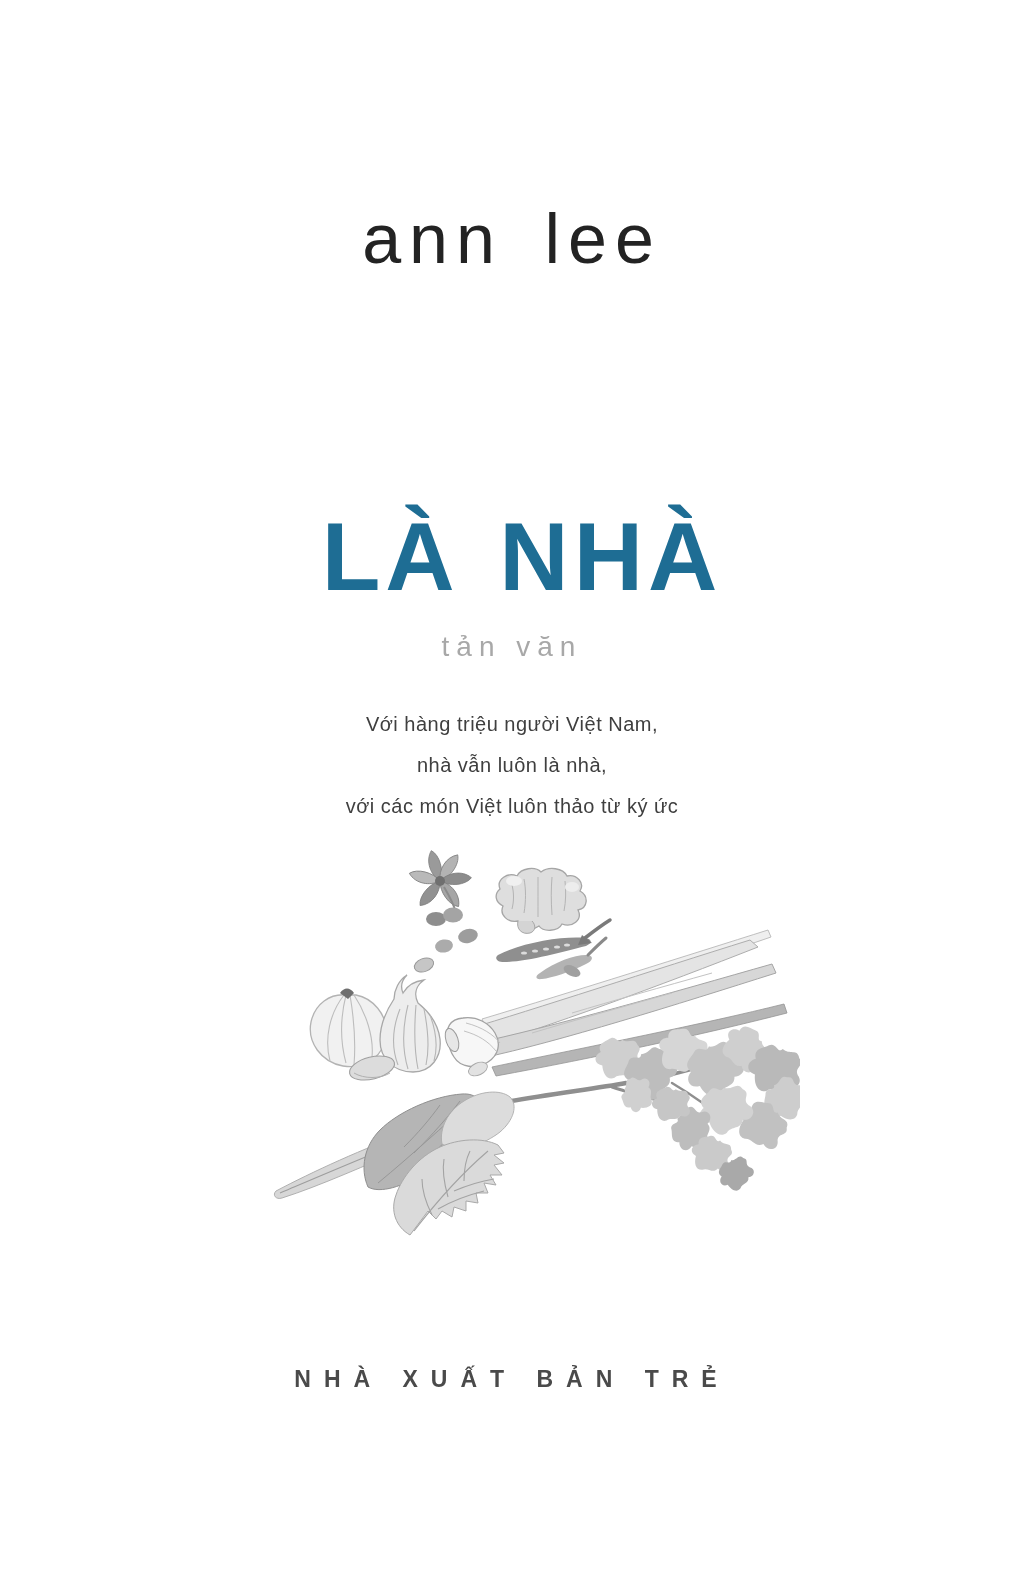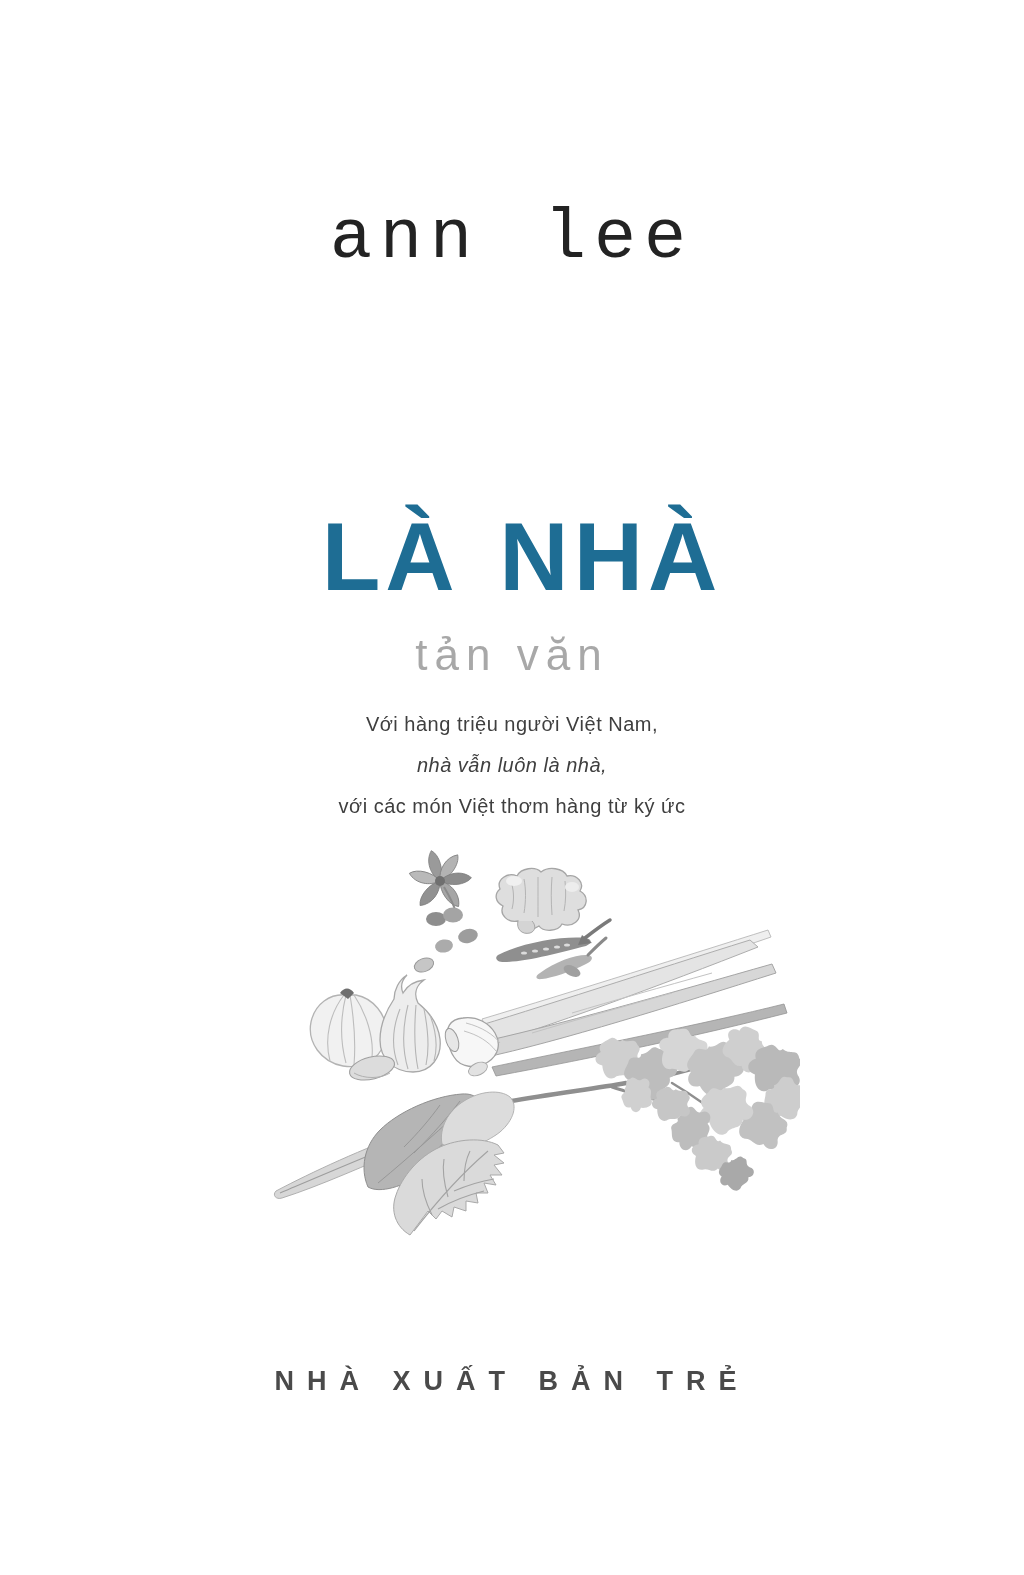--- a/index.html
+++ b/index.html
@@ -13,62 +13,62 @@
   }
   * { margin:0; padding:0; box-sizing:border-box; }
   html,body { background:#fff; }
   .page {
     position:relative; width:1024px; height:1575px; margin:0 auto;
     background:var(--page-bg); overflow:hidden;
     font-family:"Liberation Sans", sans-serif;
   }
   .txt { position:absolute; left:0; width:100%; text-align:center; white-space:nowrap; }
   .author {
-    top:204px; font-family:Liberation Mono, monospace;
+    top:204px; font-family:Liberation Sans, sans-serif;
     font-size:70px; line-height:1; letter-spacing:8px; word-spacing:14px;
     color:var(--author-ink);
   }
   .title-line1 {
     top:372px; font-size:110px; line-height:1; font-weight:700;
     letter-spacing:2px; color:var(--title-primary);
   }
   .title-line2 {
     top:509px; font-size:96px; line-height:1; font-weight:700;
     letter-spacing:5px; word-spacing:8px; color:var(--title-secondary);margin-left:10px;
   }
   .genre {
-    top:633px; font-size:44px; line-height:1; letter-spacing:7px;
+    top:633px; font-size:28px; line-height:1; letter-spacing:7px;
     color:var(--genre-gray);
   }
   .tagline {
     top:704px; font-size:20px; line-height:41px; letter-spacing:0.5px;
     color:var(--tagline-gray);
   }
-  .tagline .italic { font-style:italic; }
+  .tagline .italic { }
   .publisher {
-    top:1368px; font-size:27px; line-height:1; font-weight:700;
+    top:1368px; font-size:23px; line-height:1; font-weight:700;
     letter-spacing:13px; color:var(--publisher-gray);
   }
   .illustration { position:absolute; left:272px; top:843px; width:528px; height:400px; }
 </style>
 </head>
 <body>
 
 <div class="page">
 
   <div class="txt author">ann lee</div>
 
   <div class="txt title-line2">LÀ NHÀ</div>
 
   <div class="txt genre">tản văn</div>
 
   <div class="txt tagline">
     <div class="tagline-line">Với hàng triệu người Việt Nam,</div>
     <div class="tagline-line italic">nhà vẫn luôn là nhà,</div>
-    <div class="tagline-line">với các món Việt thơm hàng từ ký ức</div>
+    <div class="tagline-line">với các món Việt luôn thảo từ ký ức</div>
   </div>
 
   <svg class="illustration" viewBox="0 0 528 400" xmlns="http://www.w3.org/2000/svg" aria-label="Grayscale watercolor of Vietnamese cooking ingredients">
     <defs>
       <path id="anisePetal" d="M0,0 C7,-9 21,-13 31,-6 C26,2 10,5 0,0 Z"></path>
       <path id="ruffle" d="M0,-16 C6,-14 9,-21 13,-15 C19,-12 12,-8 17,-4 C23,-1 20,7 13,6 C12,13 5,10 2,15 C-3,19 -8,14 -10,8 C-17,9 -19,2 -14,-2 C-19,-8 -12,-11 -10,-14 C-6,-19 -2,-11 0,-16 Z"></path>
     </defs>
 
     <g stroke="#7e7e7e" stroke-width="0.8">
       <use href="#anisePetal" transform="translate(168,38) rotate(-95)" fill="#9a9a9a"></use>

